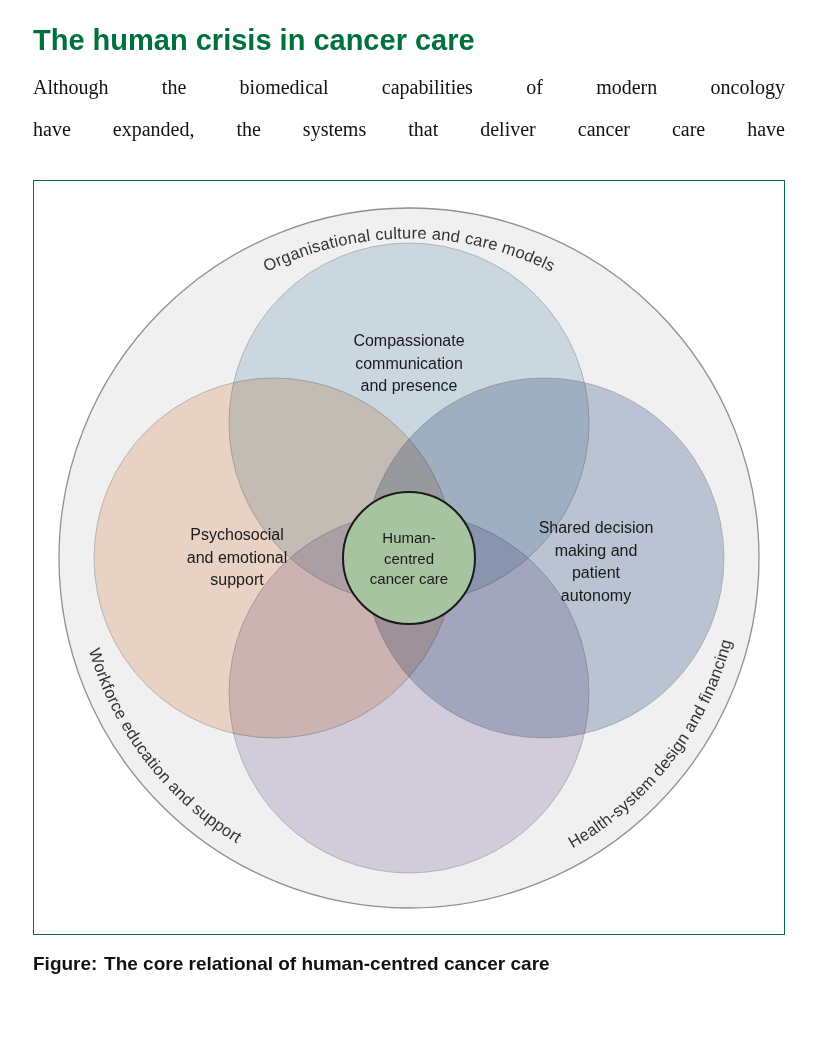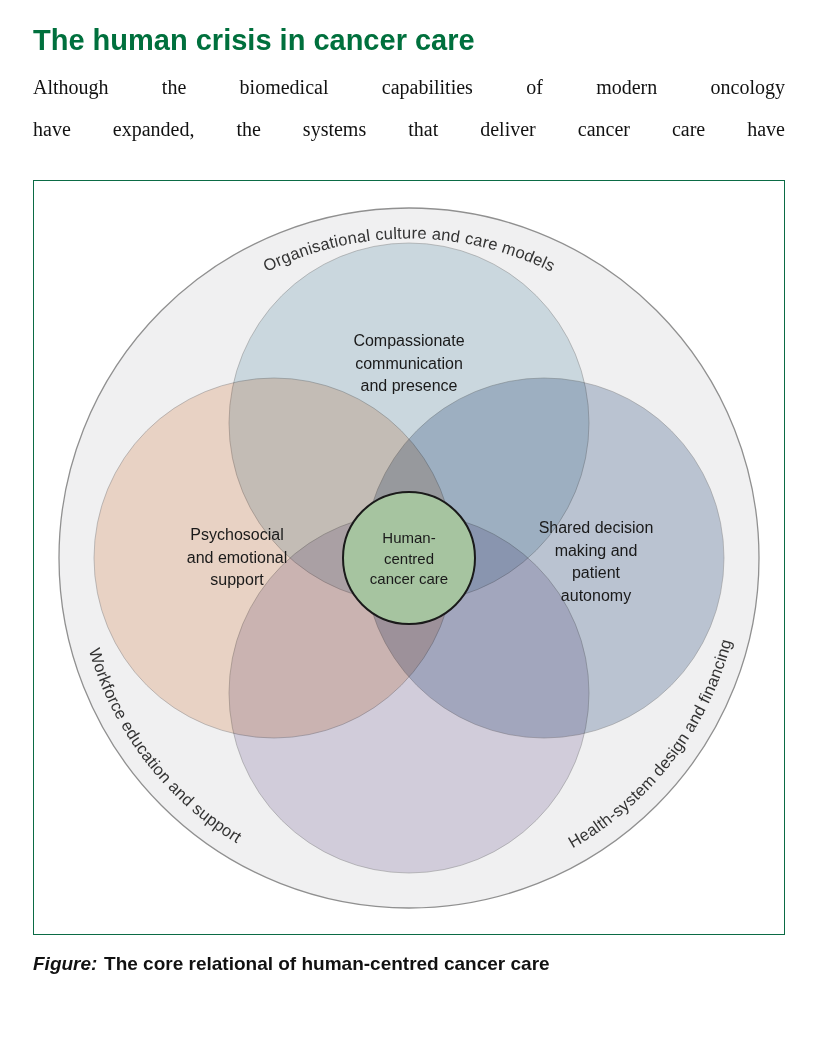--- a/index.html
+++ b/index.html
@@ -62,21 +62,20 @@
   }
   .c-label.center { font-size: 15px; line-height: 1.35; }
   .caption {
     margin: 18px 0 0 0;
     font-family: "Liberation Sans", sans-serif;
     font-size: 19px;
     font-weight: bold;
     color: #111111;
   }
   .caption .cap-label {
-    font-style: italic;
     margin-right: 0.35em;
   }
 </style>
 </head>
 <body>
 
 <div class="page">
 
   <h1 class="heading">The human crisis in cancer care</h1>
 

